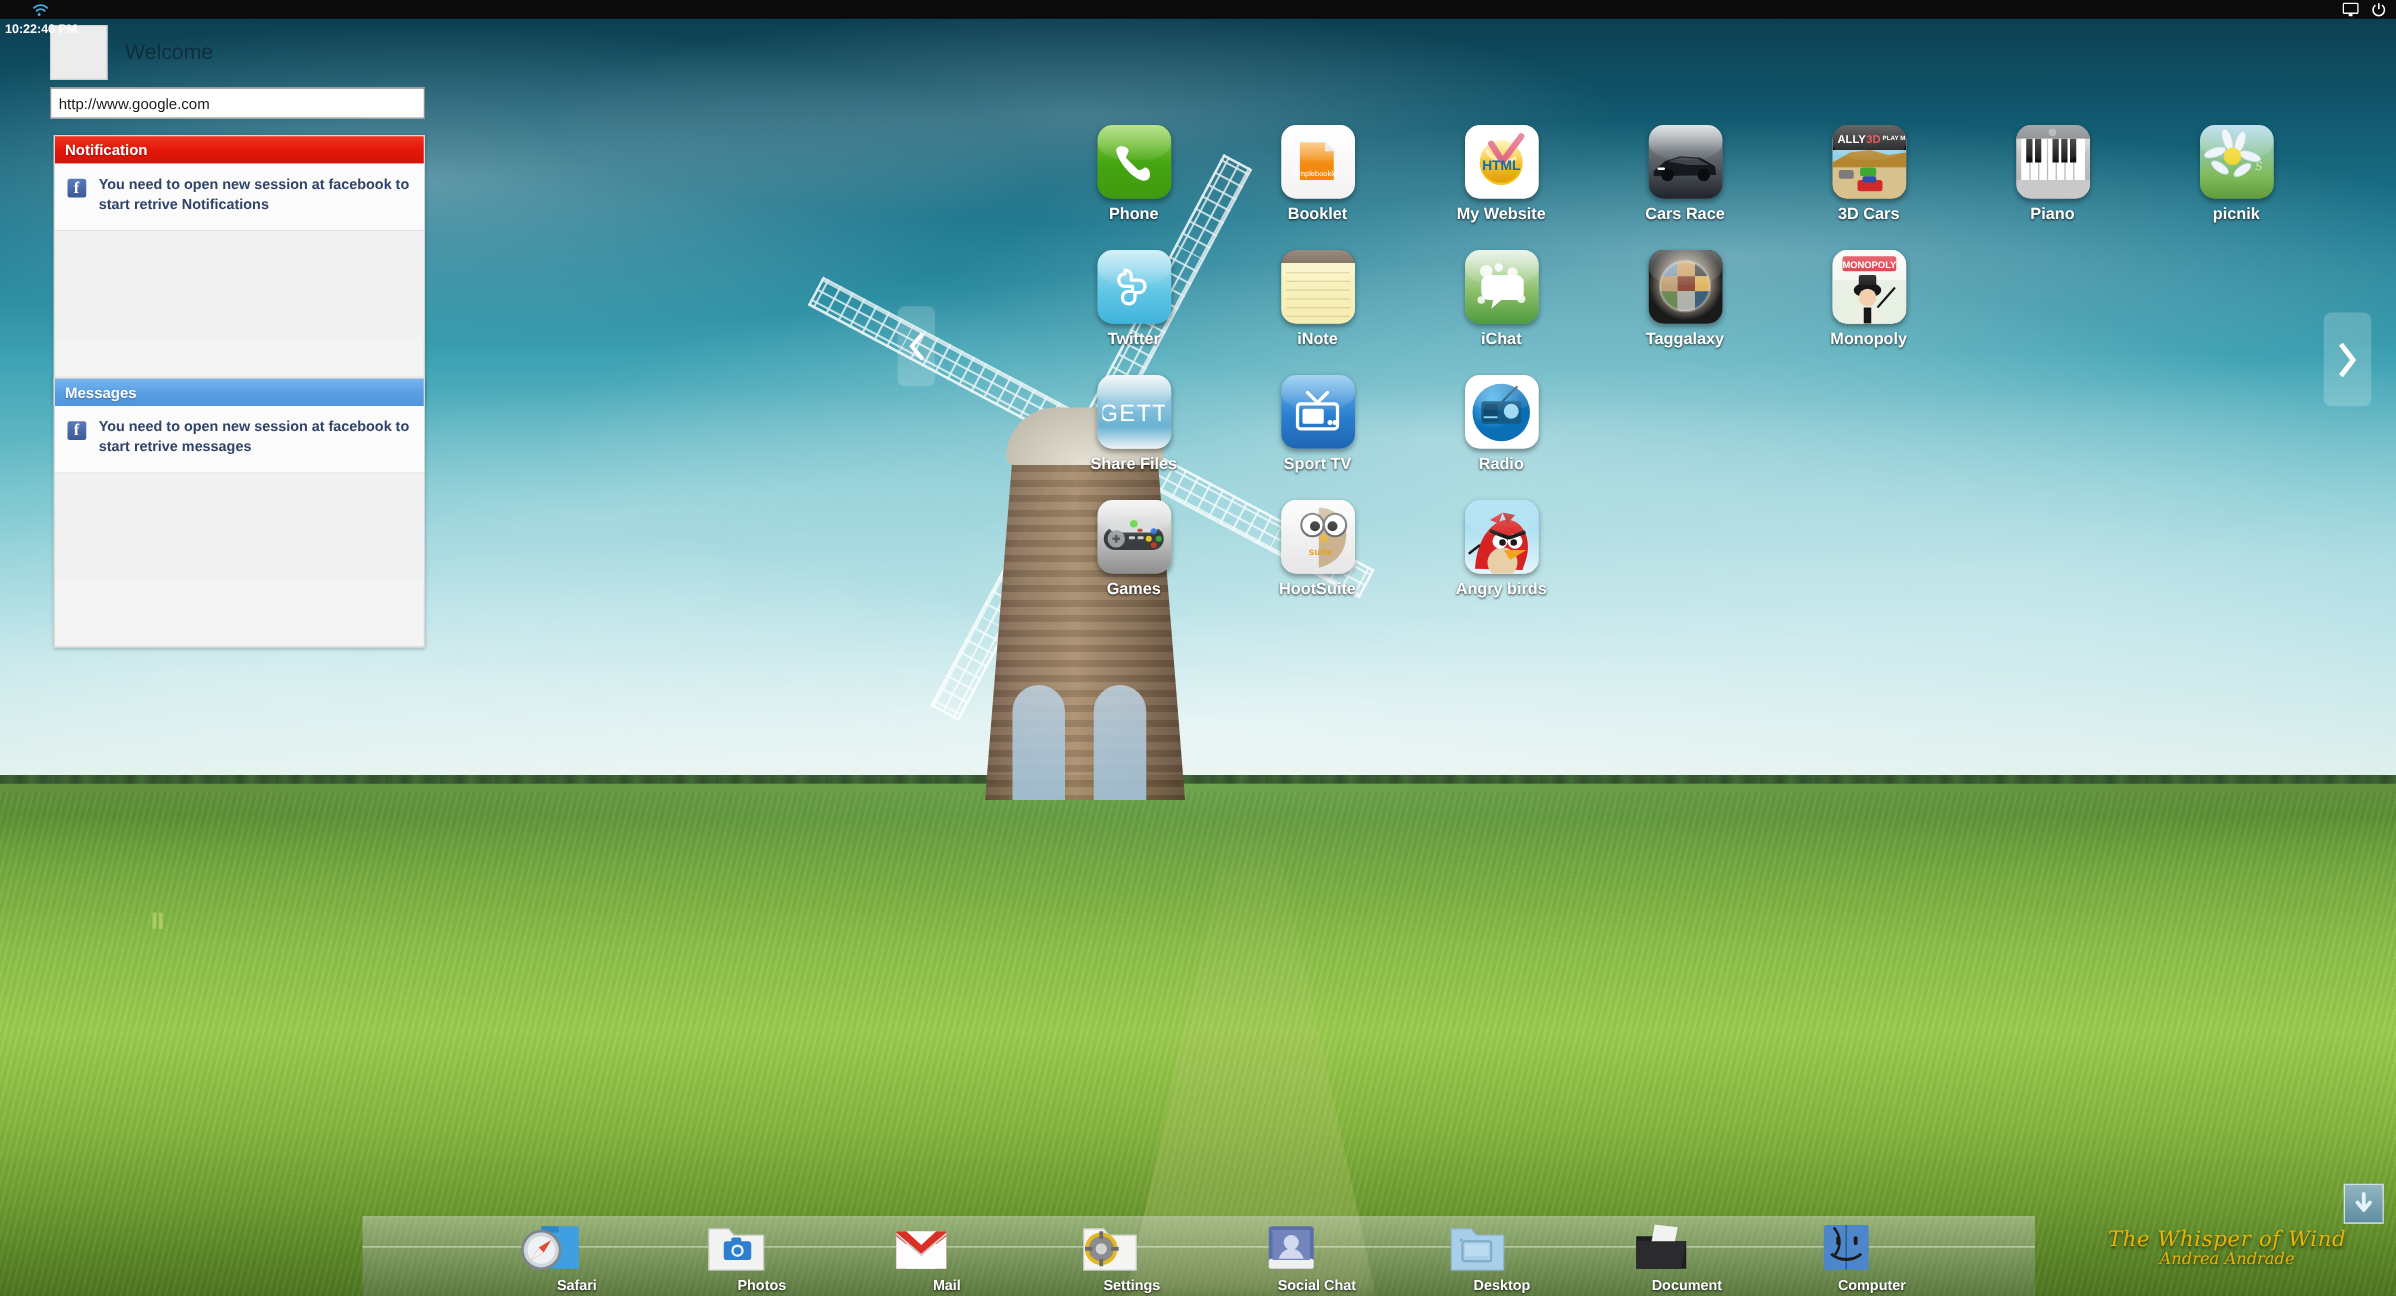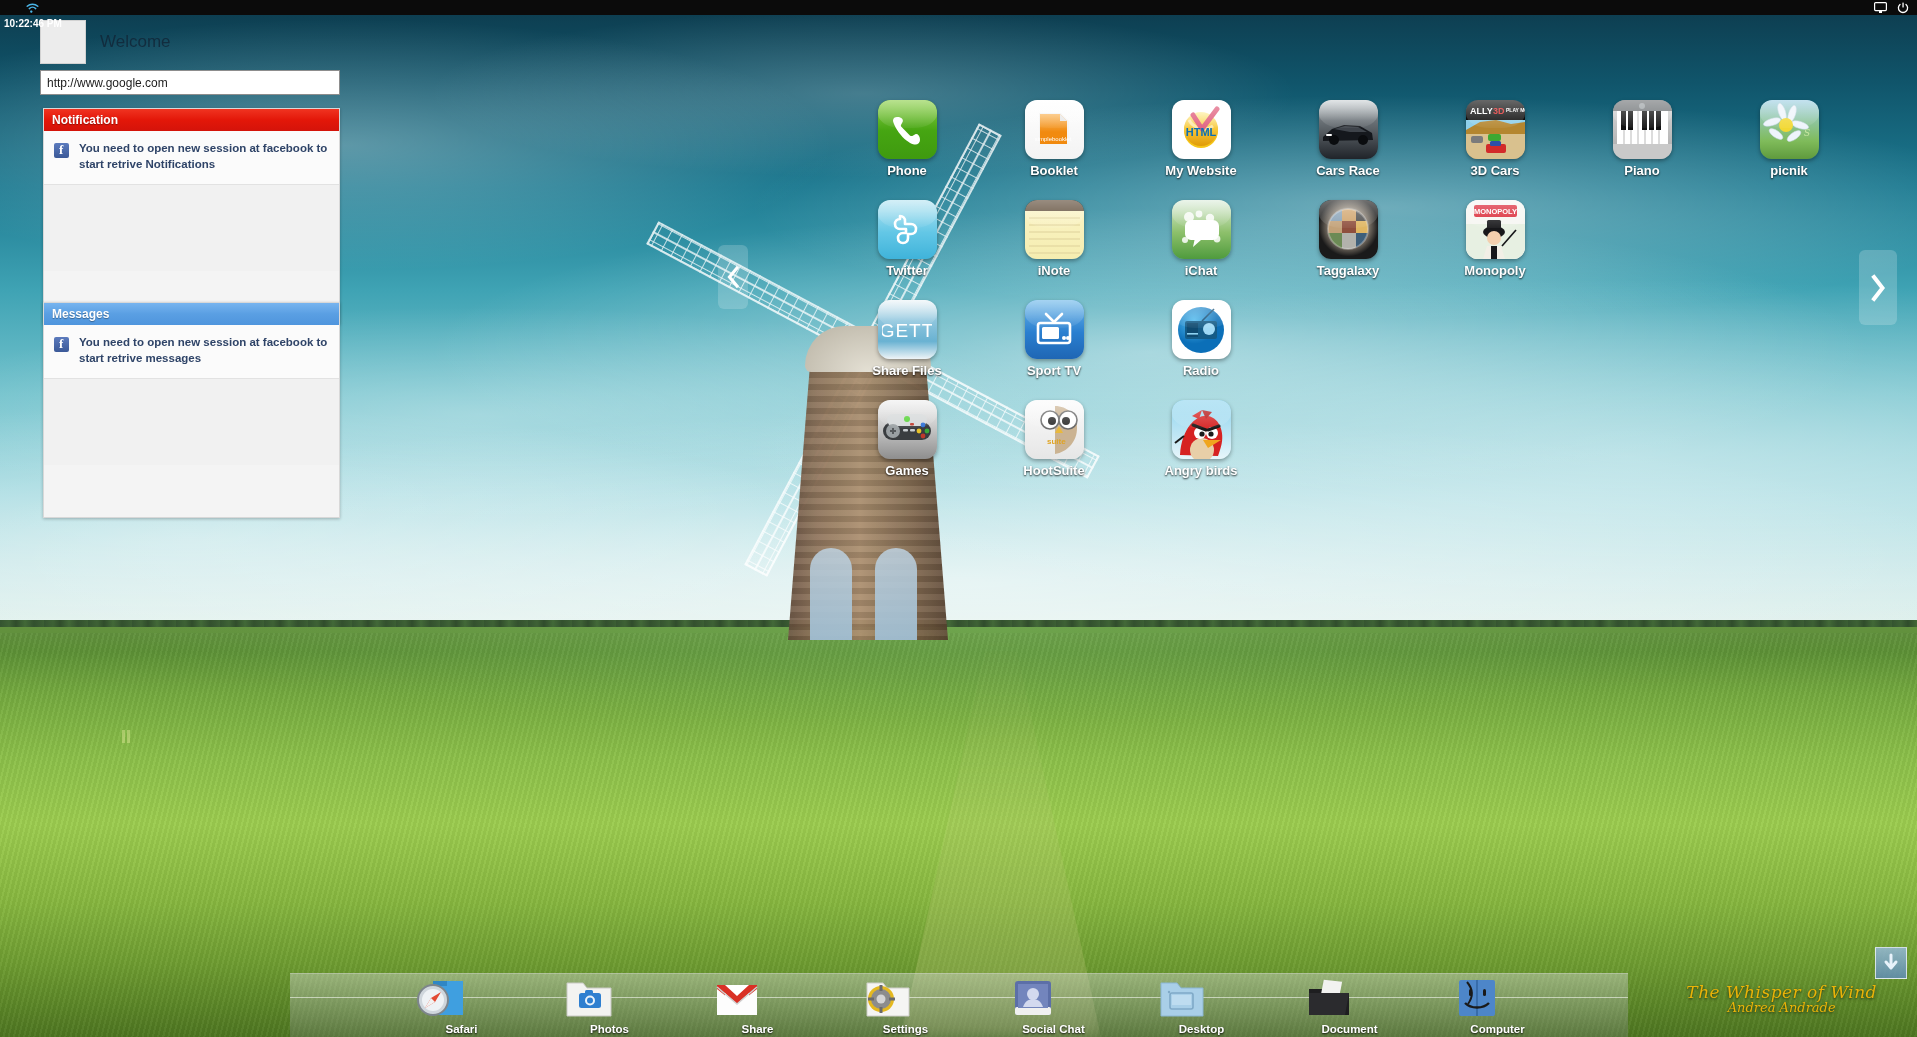--- a/index.html
+++ b/index.html
@@ -837,21 +837,21 @@
 
     <div class="dock-item">
       <div class="dock-icon">
         <svg width="52" height="46" viewBox="0 0 52 46">
           <path d="M6 10h40v30H6z" fill="#fff"></path>
           <path d="M6 10 L6 40 L14 40 L14 18 L26 29 L38 18 L38 40 L46 40 L46 10 L38 10 L26 21 L14 10z" fill="#d93025"></path>
           <path d="M6 14 L26 30 L46 14 L46 40 L6 40z" fill="#fdfdfd"></path>
           <path d="M6 12 L26 29 L46 12" fill="none" stroke="#d0d0d0" stroke-width="1.5"></path>
         </svg>
       </div>
-      <div class="dock-label">Share</div>
+      <div class="dock-label">Mail</div>
     </div>
 
     <div class="dock-item">
       <div class="dock-icon">
         <svg width="52" height="46" viewBox="0 0 52 46">
           <path d="M8 8h16l4 5h22v28H8z" fill="#f5f5f3" stroke="#cfcfca" stroke-width="1"></path>
           <circle cx="22" cy="24" r="13" fill="#e4b81f"></circle>
           <circle cx="22" cy="24" r="10" fill="#8c8c8c"></circle>
           <g fill="#6a6a6a">
             <rect x="20.5" y="10" width="3" height="6"></rect>

